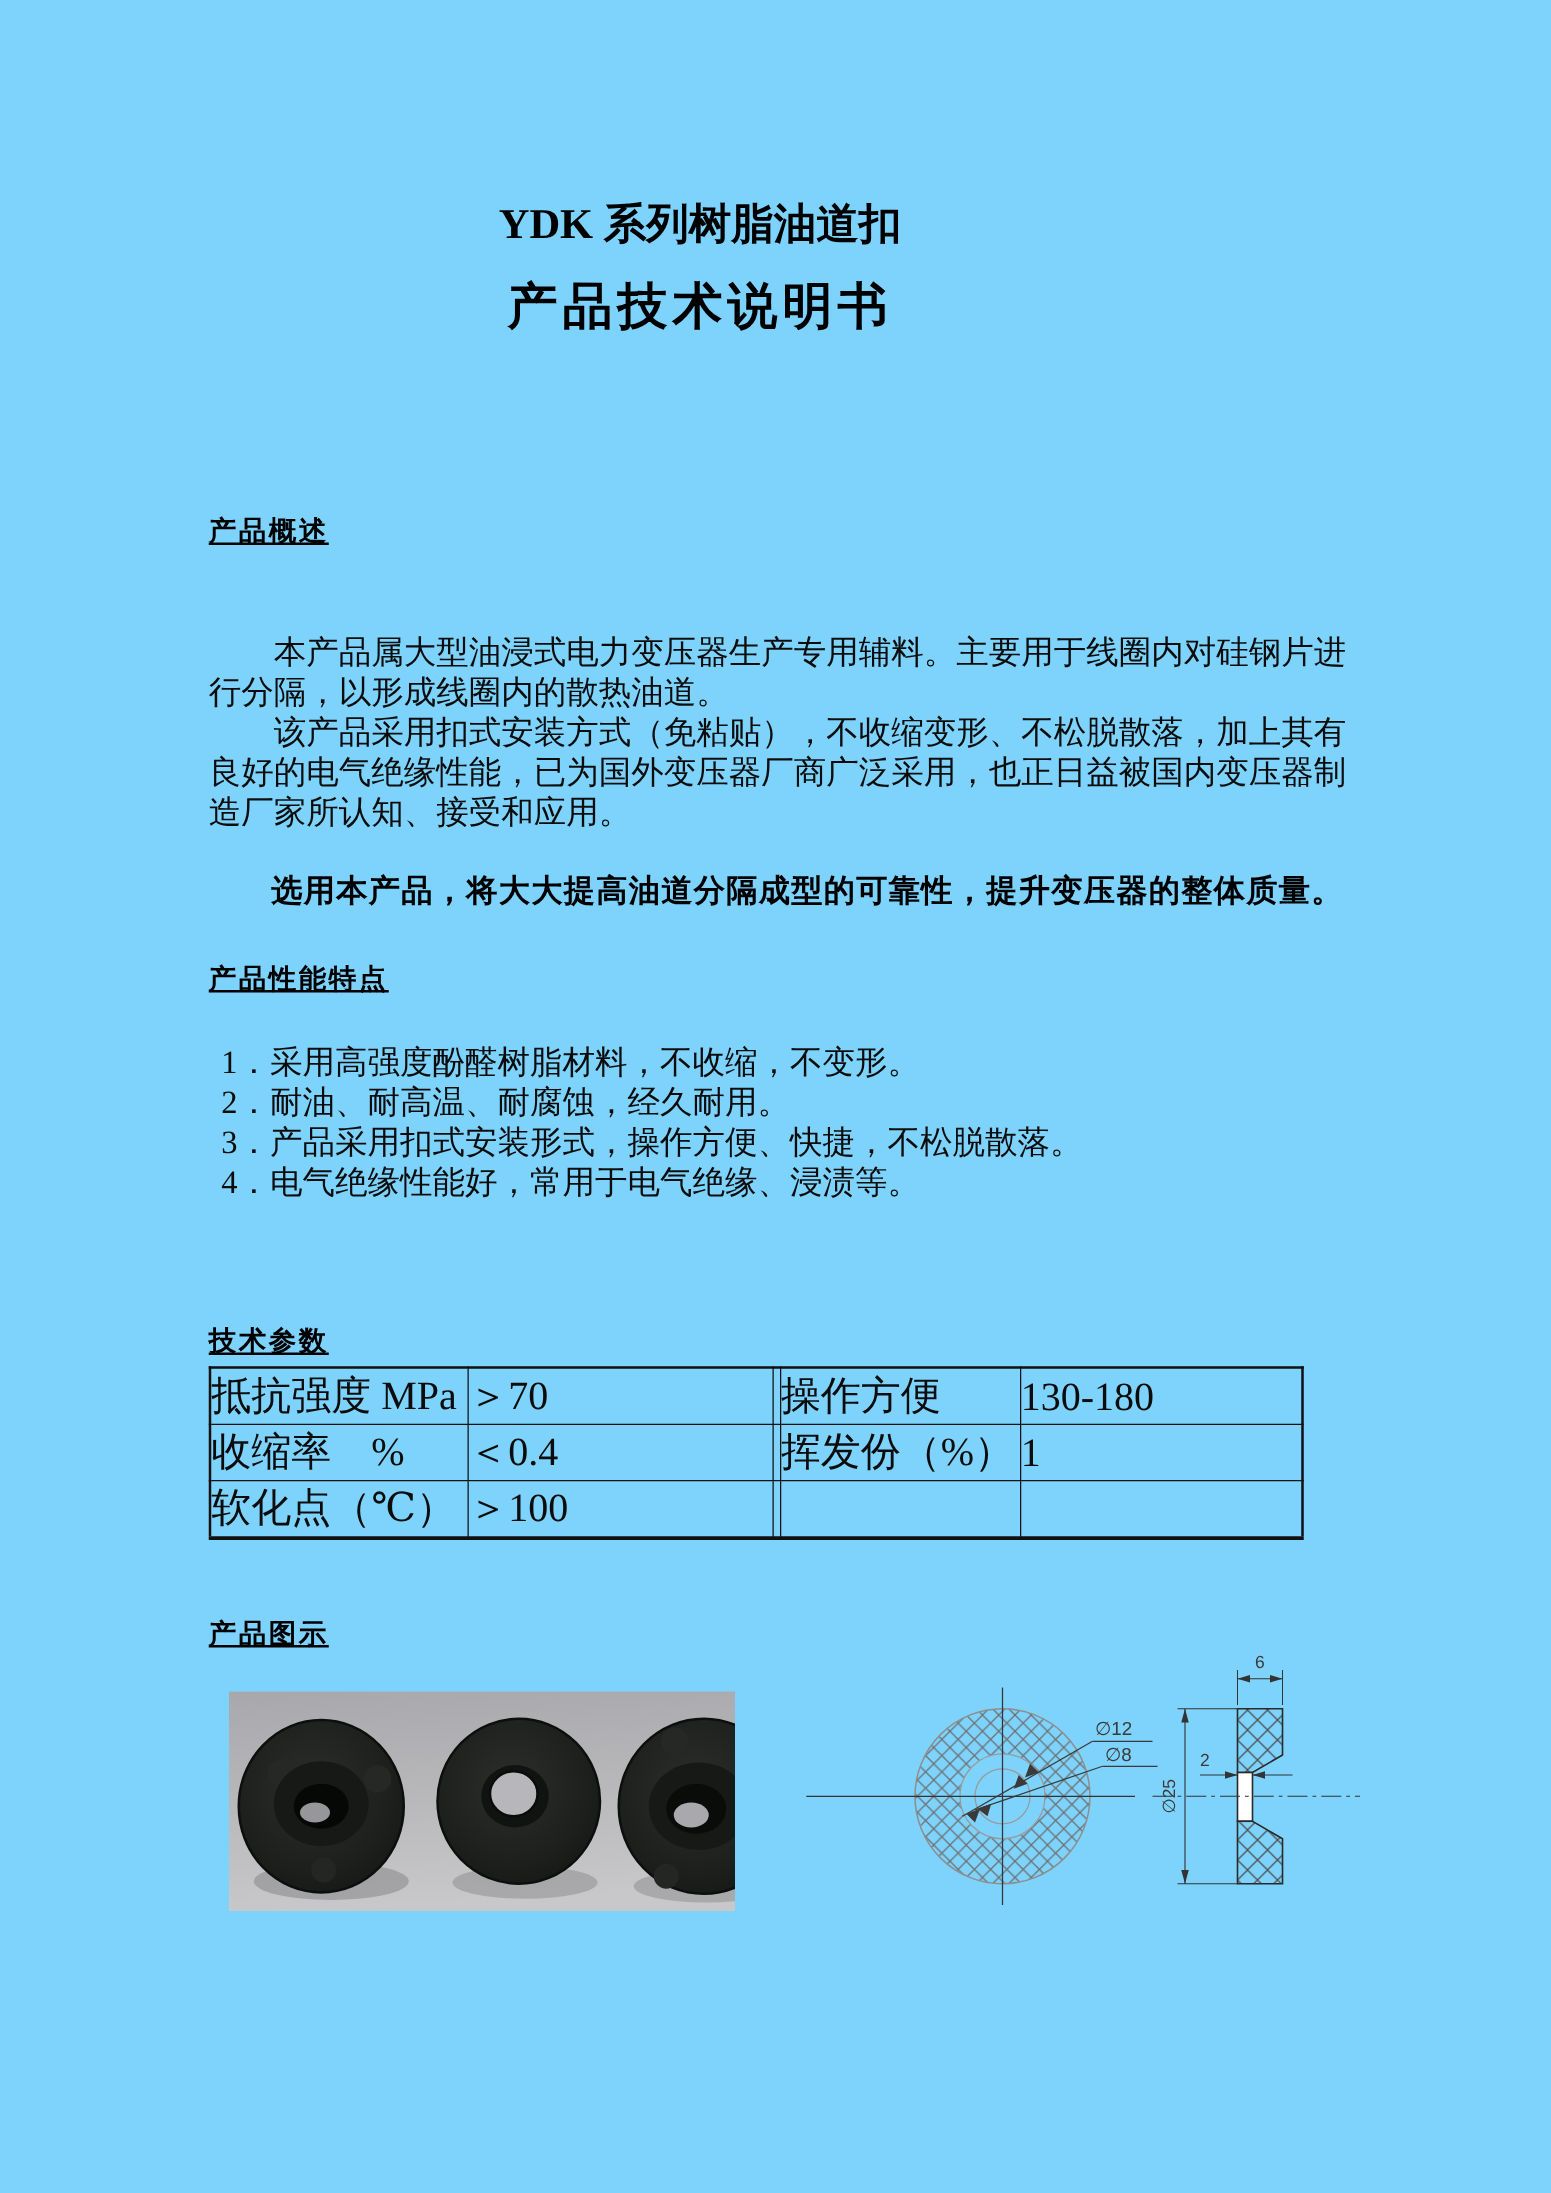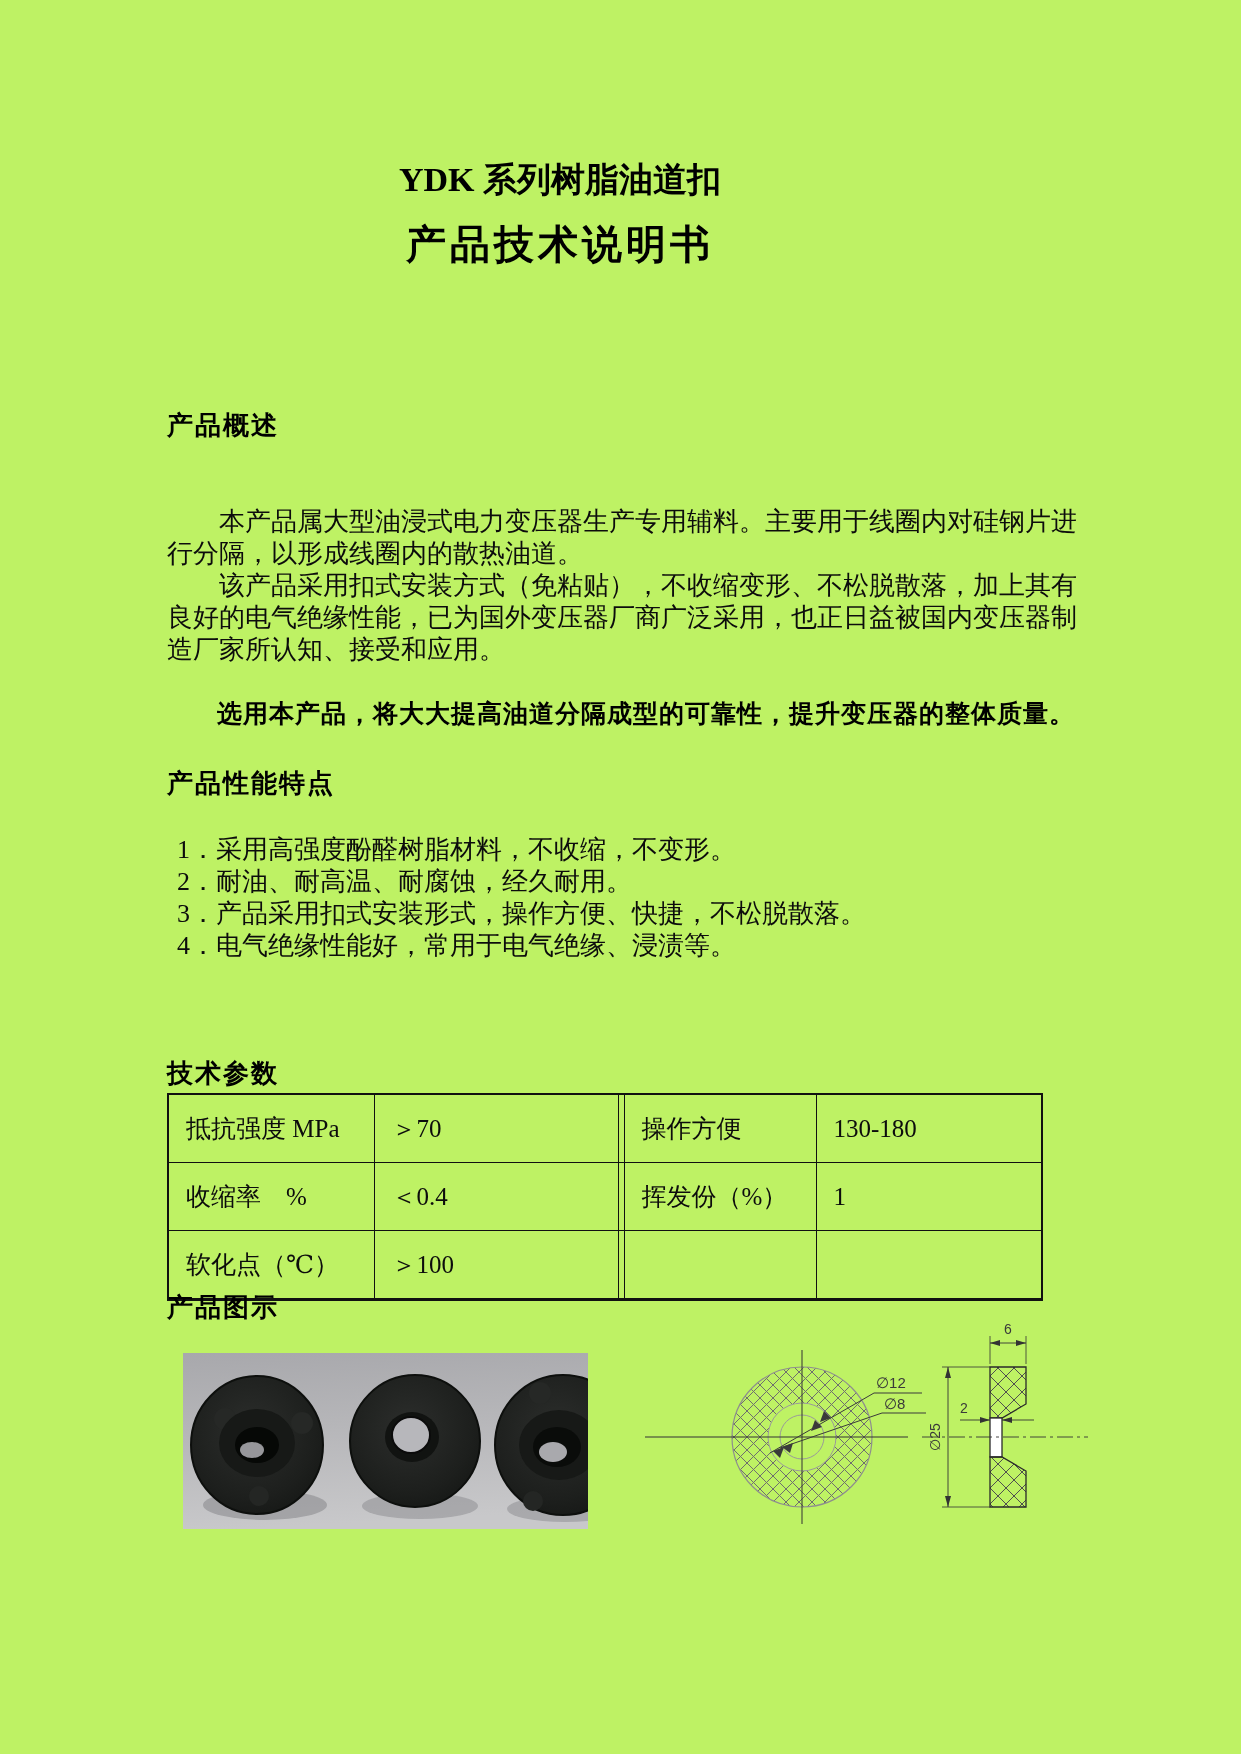--- a/index.html
+++ b/index.html
@@ -1,31 +1,31 @@
 <!DOCTYPE html>
 <html><head>
 <meta charset="utf-8">
 <style>
   html,body{margin:0;padding:0;background:#e9e9e9;}
   .page{
     position:relative;width:1241px;height:1754px;margin:0 auto;
-    background:#bef264;overflow:hidden;
+    background:#7dd3fc;overflow:hidden;
     font-family:"Liberation Serif","DejaVu Serif",serif;color:#111;
   }
   .abs{position:absolute;}
   .doc-title{
     left:40px;width:1040px;text-align:center;
     font-weight:bold;font-size:34px;line-height:44px;color:#000;
     font-family:"Liberation Serif","DejaVu Serif",serif;
   }
   .doc-title.t2{letter-spacing:4px;font-size:40px;}
   .sec-heading{
     left:167px;
     font-family:"Liberation Sans","DejaVu Sans",sans-serif;
-    font-weight:700;font-size:26px;line-height:30px;letter-spacing:2px;color:#000;
+    font-weight:700;font-size:22px;line-height:30px;letter-spacing:2px;color:#000;text-decoration:underline;
   }
   .body-line{
     left:167px;width:912px;font-size:26px;line-height:32px;color:#0c0c0c;
     white-space:nowrap;
   }
   .indent2{text-indent:52px;}
   .highlight-line{
     left:167px;width:912px;text-indent:50px;
     font-family:"Liberation Sans","DejaVu Sans",sans-serif;
     font-weight:700;font-size:25px;line-height:34px;letter-spacing:1px;color:#000;
@@ -33,23 +33,23 @@
   }
   .feature-line{
     left:177px;width:912px;font-size:26px;line-height:32px;color:#0c0c0c;white-space:nowrap;
   }
   table.params{
     position:absolute;left:167px;top:1093px;width:874px;
     border-collapse:collapse;table-layout:fixed;
     border:2.5px solid #111;border-bottom-width:3px;
   }
   table.params td{
-    border:1.8px solid #111;height:33px;padding:17px;
+    border:1.8px solid #111;height:33px;padding:0;
     font-family:"Liberation Serif","DejaVu Serif",serif;
-    font-size:25px;color:#0c0c0c;vertical-align:middle;white-space:nowrap;overflow:hidden;
+    font-size:32px;color:#0c0c0c;vertical-align:middle;white-space:nowrap;overflow:hidden;
   }
   td.lab{padding-left:12px;}
   td.val{padding-left:58px;}
   td.lab2{padding-left:12px;}
   td.val2{padding-left:18px;}
   .photo-wrap{left:183px;top:1353px;width:405px;height:176px;overflow:hidden;}
   .drawing-wrap{left:630px;top:1320px;width:470px;height:230px;}
   svg text{
     font-family:"Liberation Sans","DejaVu Sans",sans-serif;
   }

